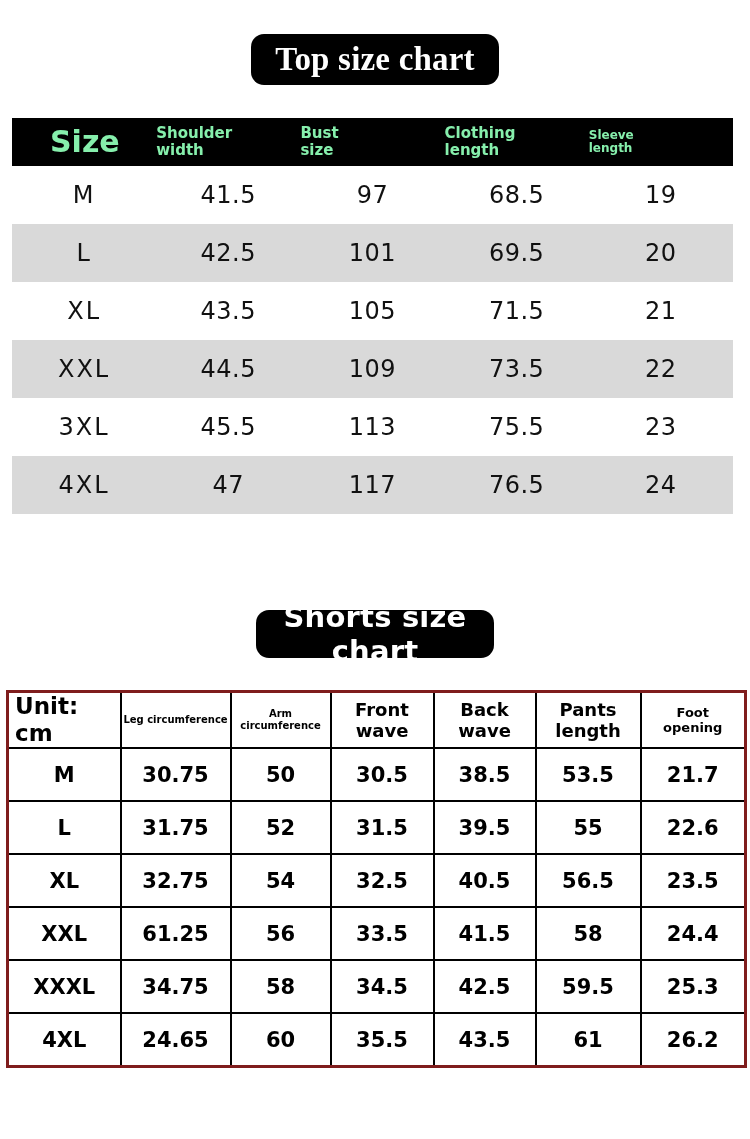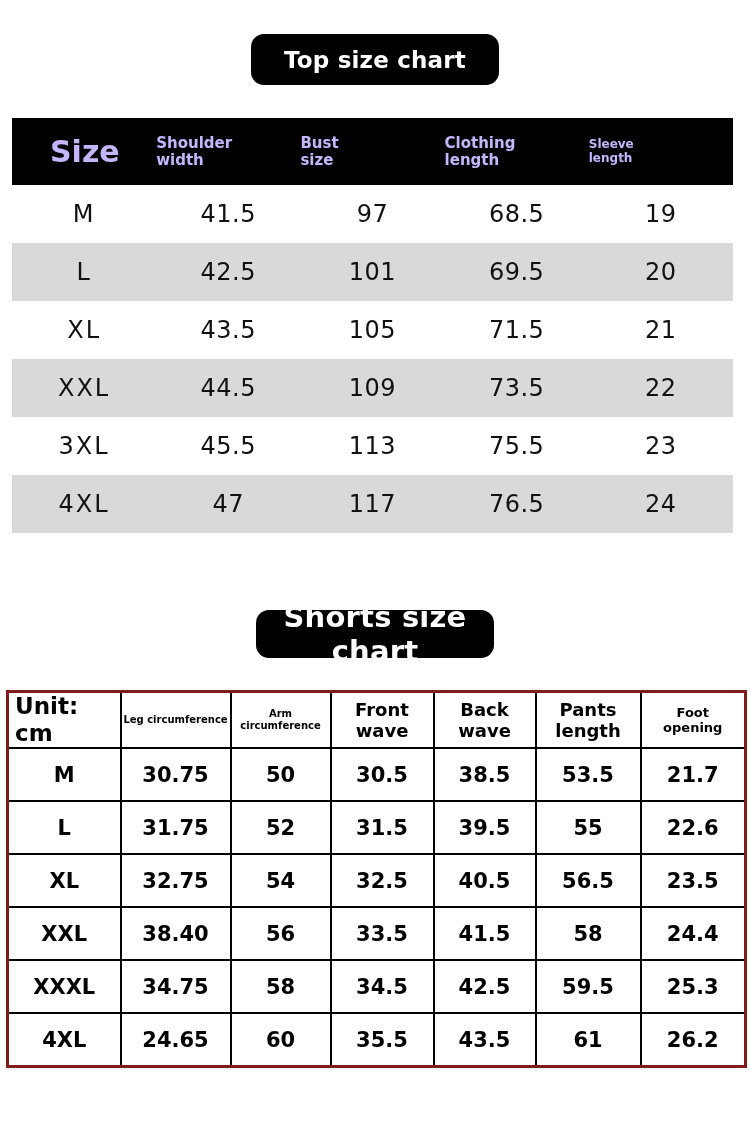--- a/index.html
+++ b/index.html
@@ -32,45 +32,46 @@
     text-align: center;
     display: flex;
     align-items: center;
     justify-content: center;
   }
   #pill-top { top: 34px; }
   #pill-shorts { top: 610px; }
   .pill-top-inner {
     width: 248px;
     height: 51px;
-    font-size: 23px;
+    font-size: 33px;
+    font-family: Liberation Serif, serif;
   }
   .pill-shorts-inner {
     width: 238px;
     height: 48px;
     font-size: 29px;
   }
 
   
   #table-top {
     position: absolute;
     left: 12px;
     top: 118px;
     width: 721px;
     border-collapse: collapse;
     table-layout: fixed;
   }
   #table-top thead th {
     background: #000000;
-    color: #c4b5fd;
+    color: #86efac;
     font-weight: bold;
     text-align: left;
     vertical-align: middle;
     padding: 0;
-    height: 67px;
+    height: 48px;
     line-height: 1.12;
   }
   #table-top thead th .hdr {
     display: block;
   }
   .th-size      { font-size: 30px; padding-left: 38px !important; }
   .th-small     { font-size: 15px; }
   .th-sleeve    { font-size: 12px; }
   #table-top tbody td {
     text-align: center;
@@ -266,21 +267,21 @@
       <td>XL</td>
       <td>32.75</td>
       <td>54</td>
       <td>32.5</td>
       <td>40.5</td>
       <td>56.5</td>
       <td>23.5</td>
     </tr>
     <tr>
       <td>XXL</td>
-      <td>38.40</td>
+      <td>61.25</td>
       <td>56</td>
       <td>33.5</td>
       <td>41.5</td>
       <td>58</td>
       <td>24.4</td>
     </tr>
     <tr>
       <td>XXXL</td>
       <td>34.75</td>
       <td>58</td>

